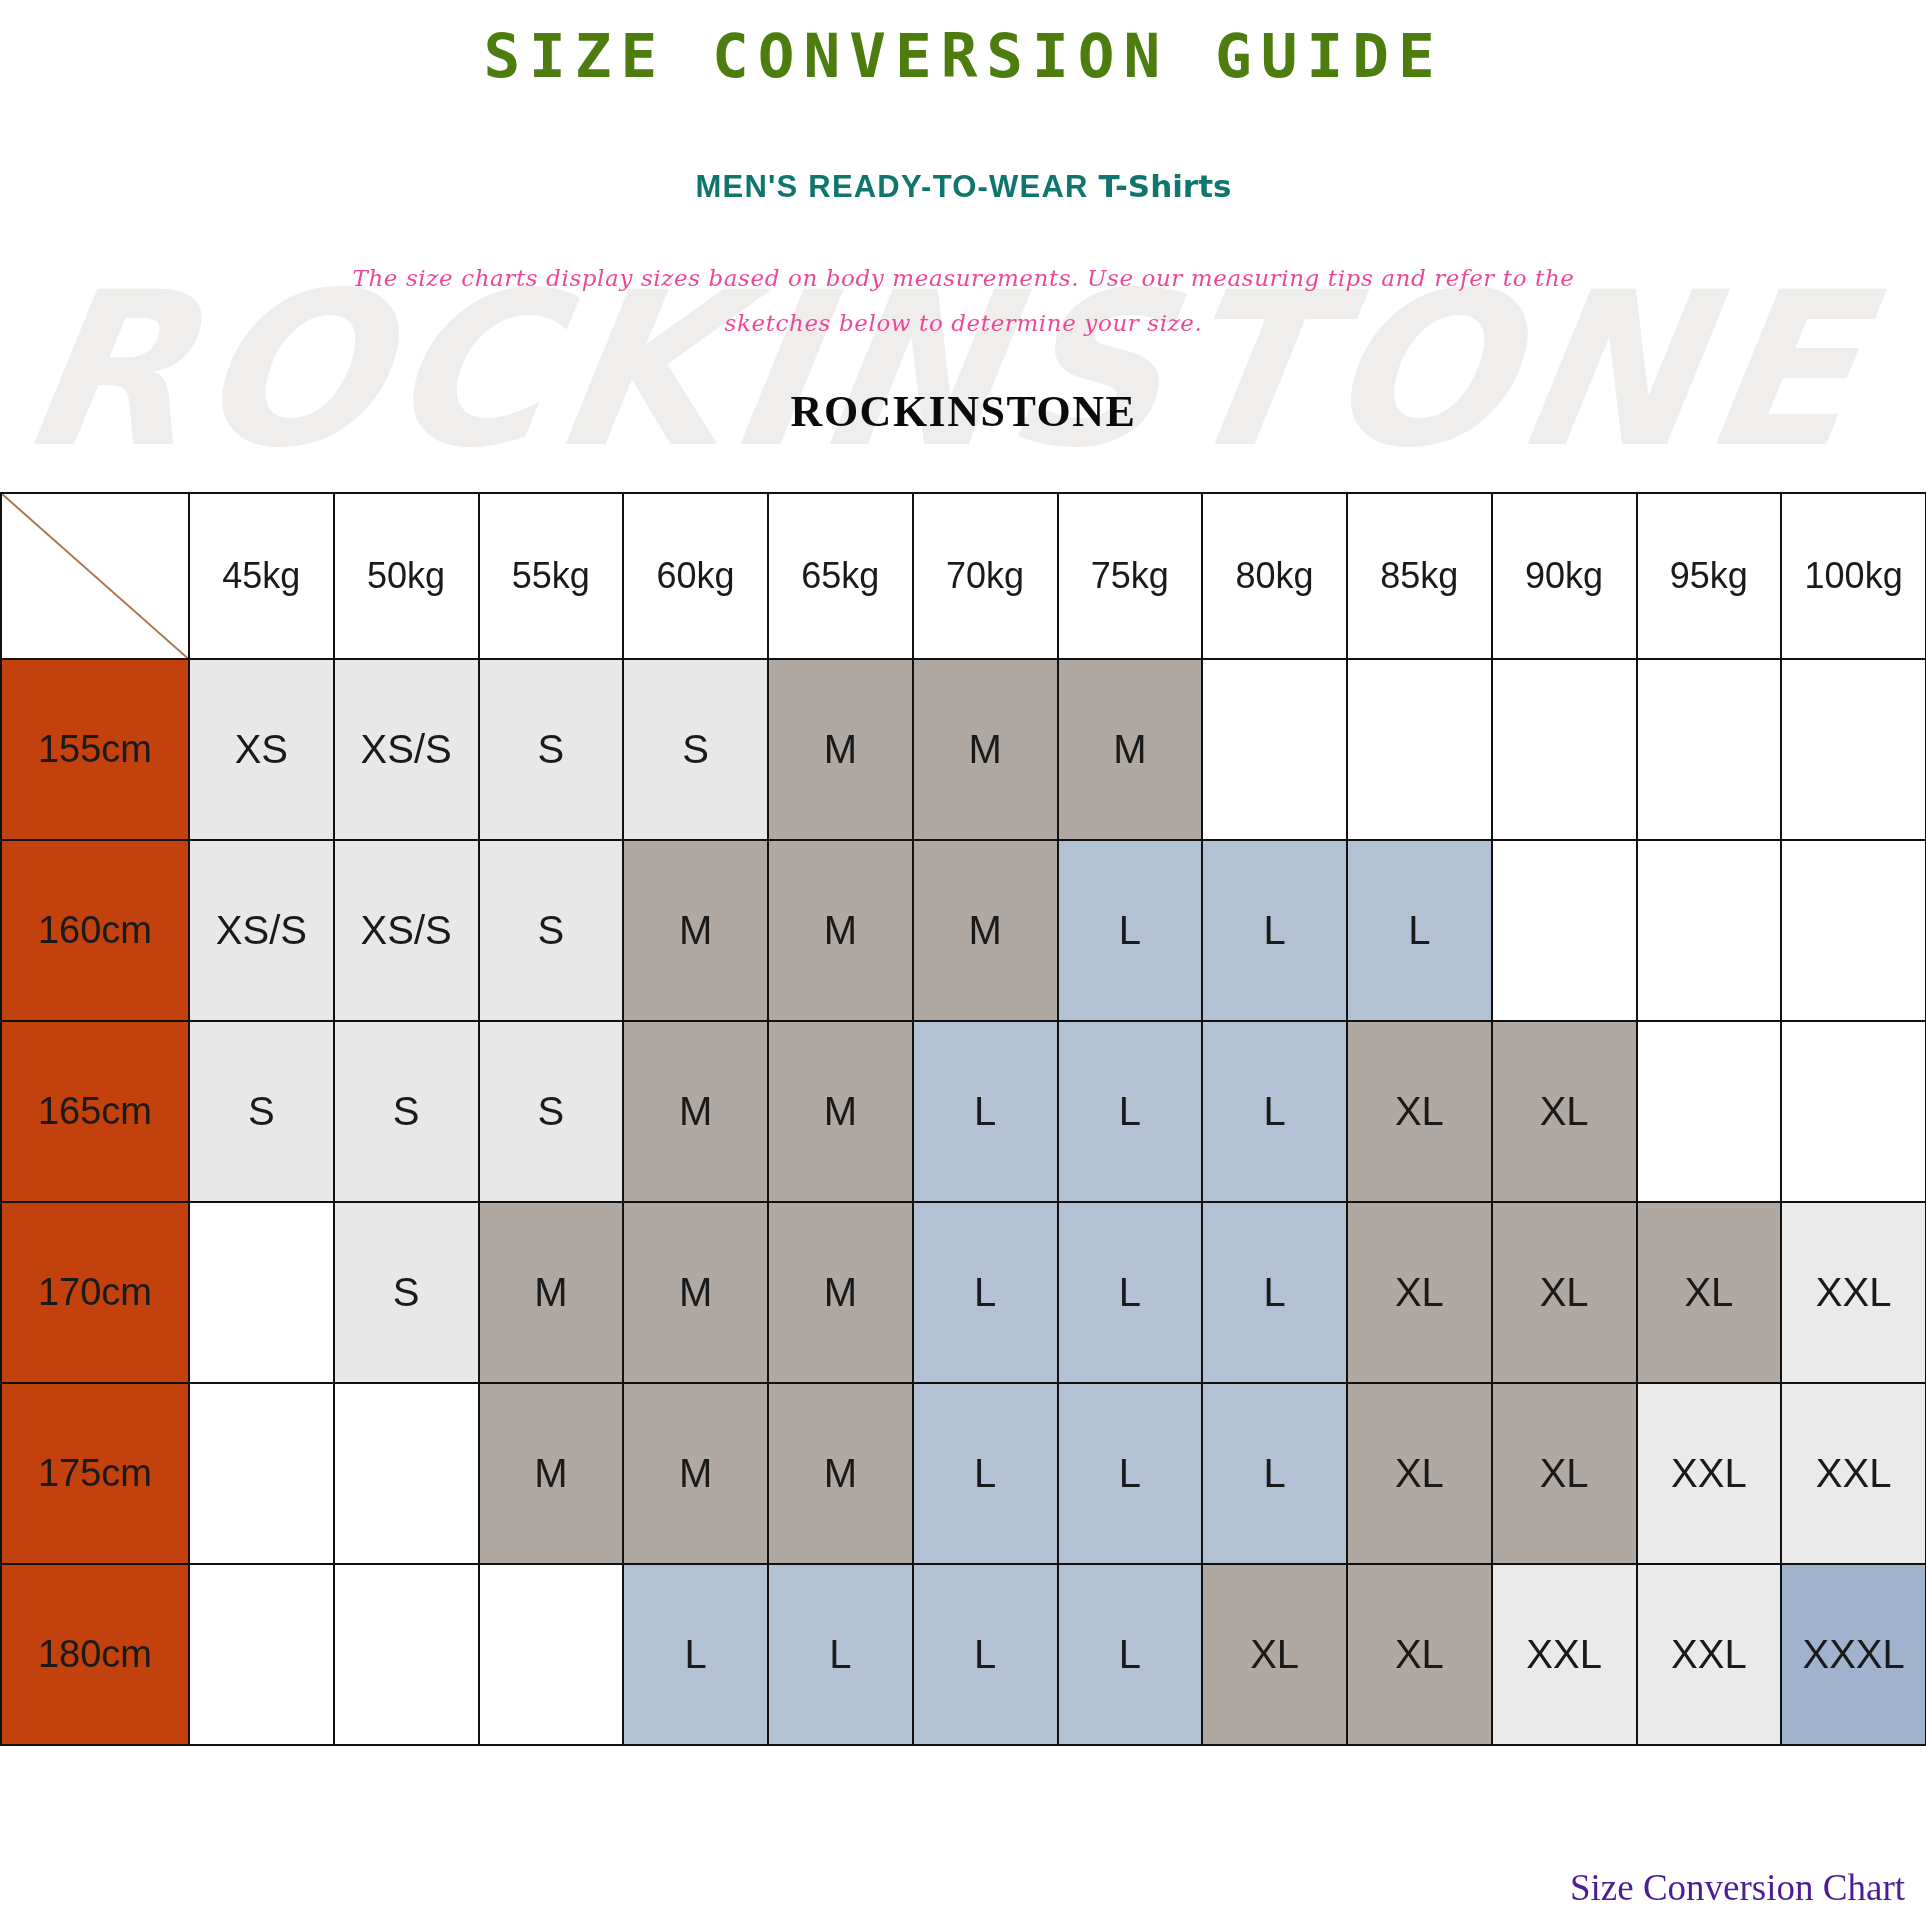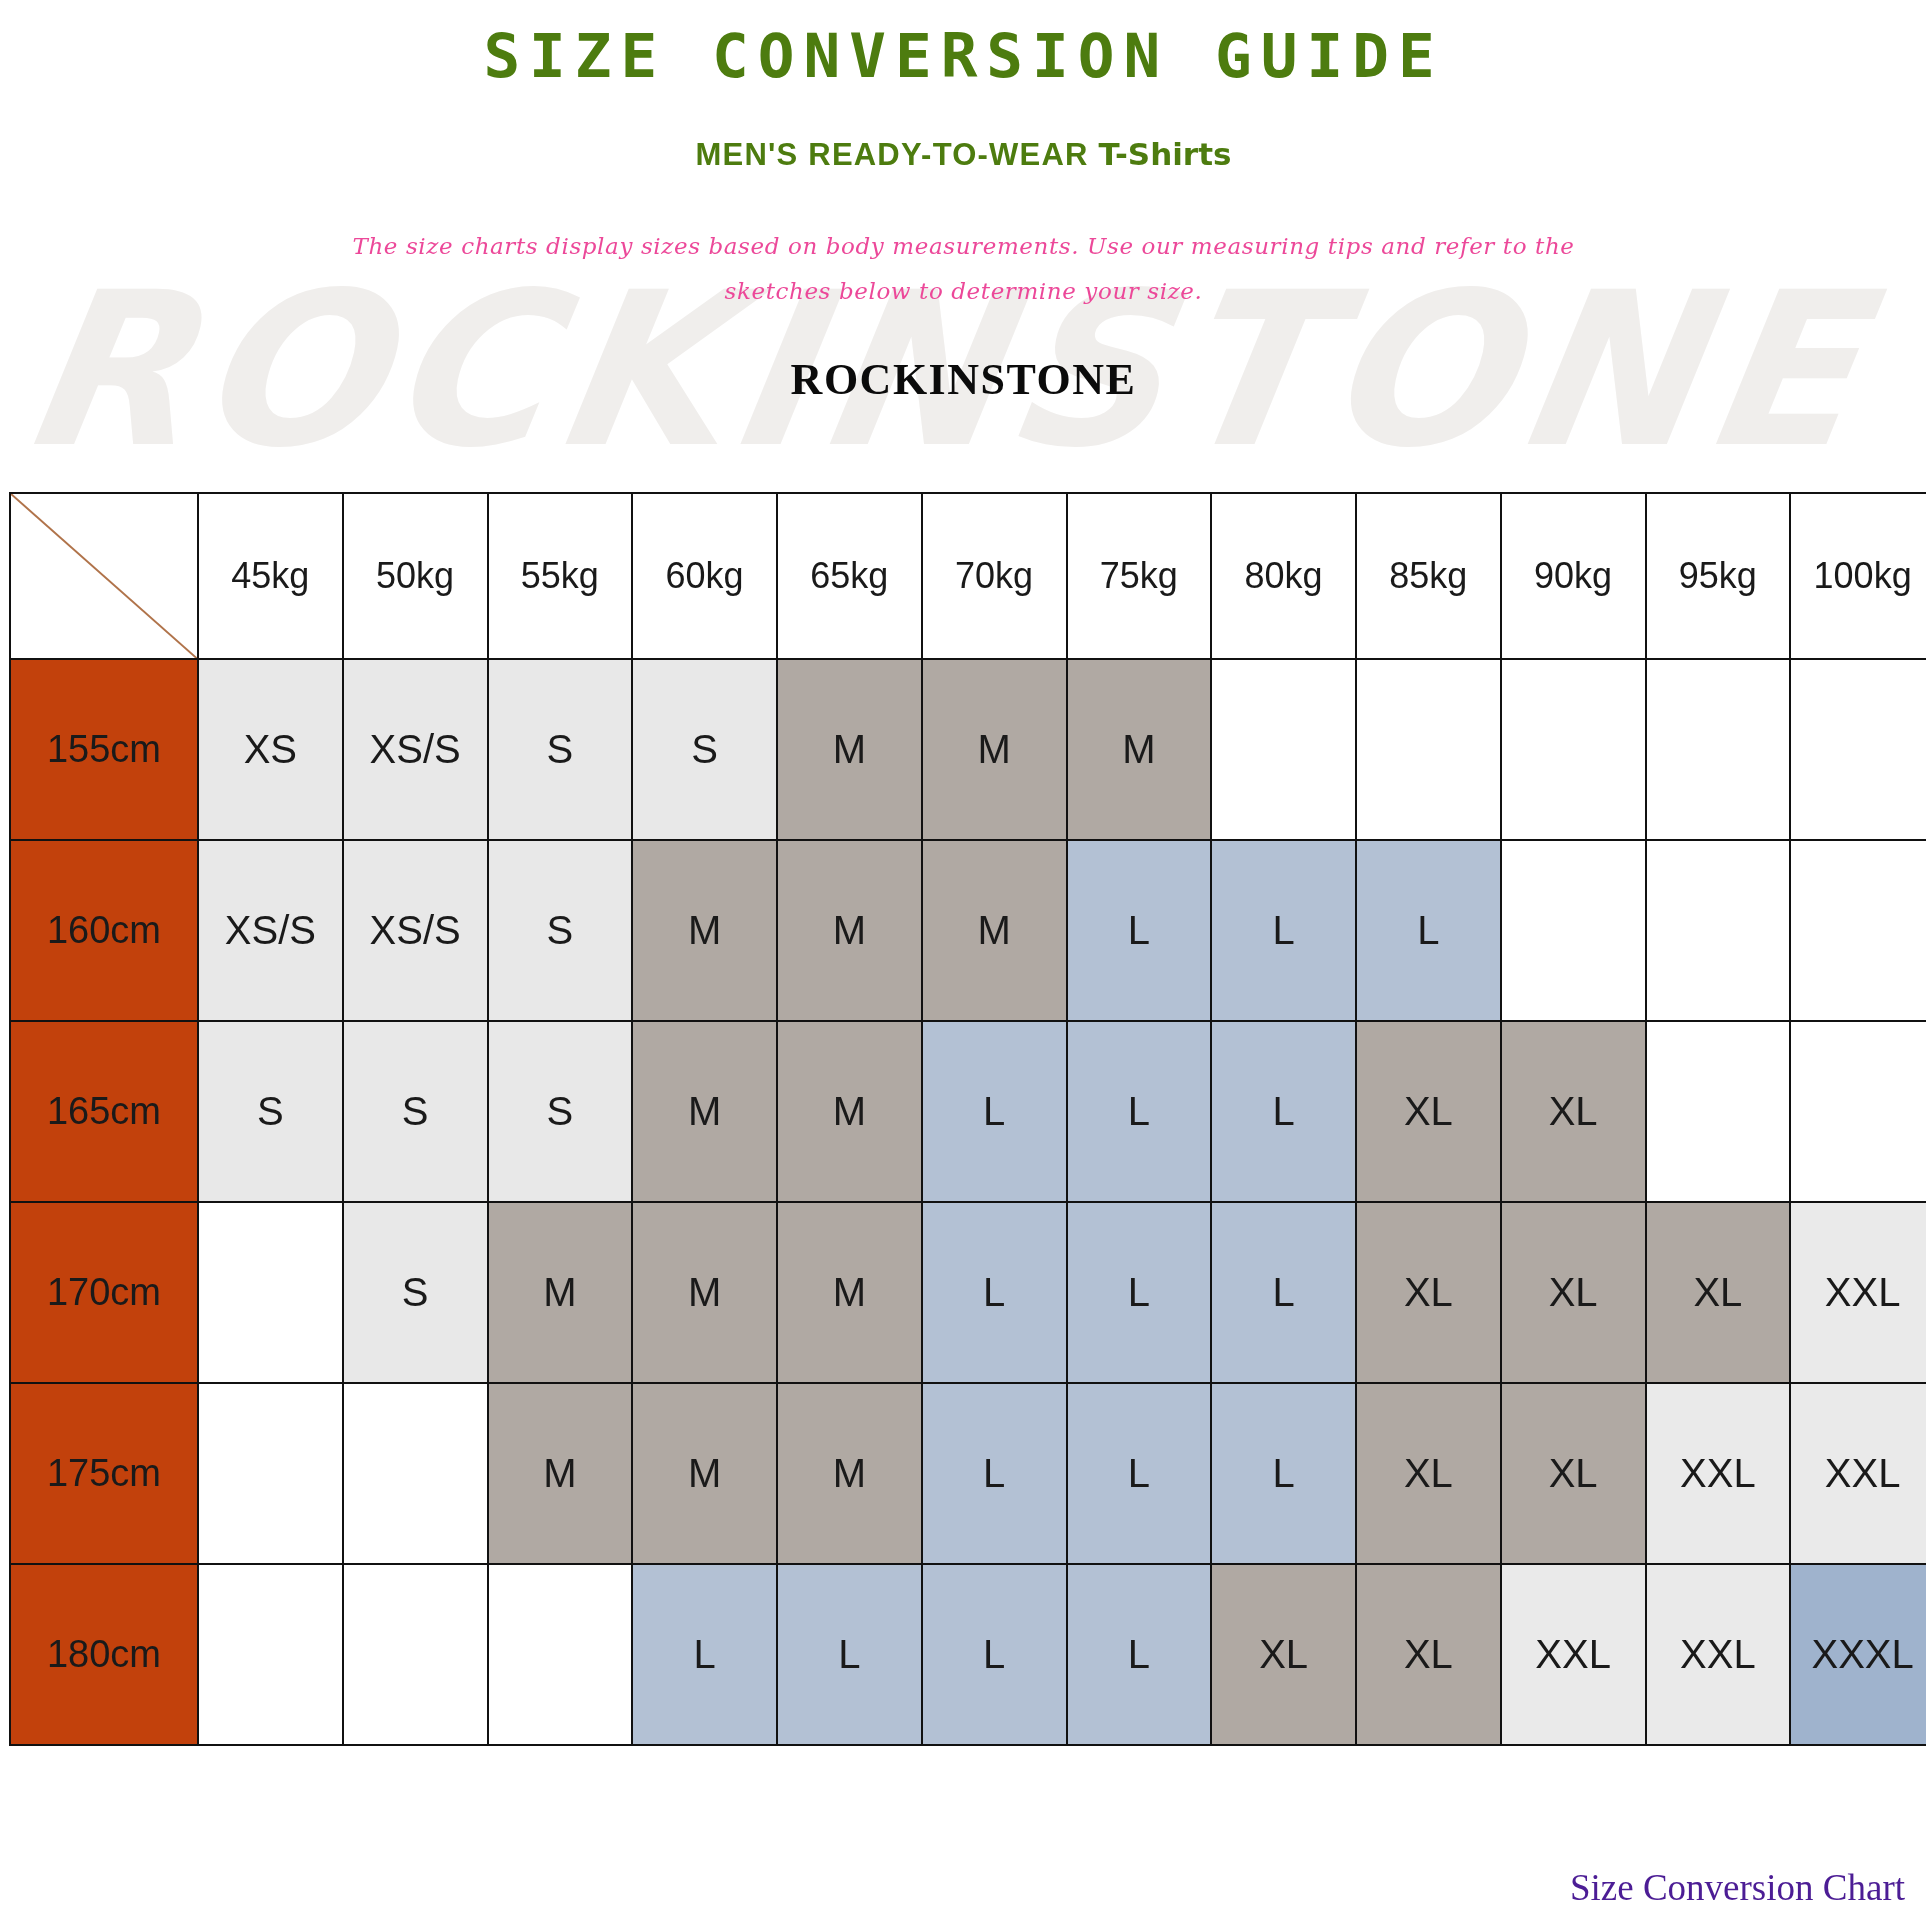--- a/index.html
+++ b/index.html
@@ -48,26 +48,26 @@
   .main-title {
     font-family: "DejaVu Sans Mono", monospace;
     font-size: 61px;
     font-weight: 700;
     letter-spacing: 9px;
     color: #4d7c0f;
     margin: 0;
     line-height: 1.25;
   }
   .subtitle {
-    margin-top: 42px;
+    margin-top: 74px;
     font-family: "Liberation Sans", sans-serif;
     font-size: 31px;
     font-weight: 700;
     letter-spacing: 1.2px;
-    color: #4d7c0f;
+    color: #0f766e;
   }
   .subtitle .thin {
     font-family: "DejaVu Sans", sans-serif;
     letter-spacing: 0px;
   }
   .intro {
     margin: 51px auto 0 auto;
     width: 1327px;
     font-family: "DejaVu Serif", serif;
     font-style: italic;
@@ -81,21 +81,21 @@
     font-family: "Liberation Serif", serif;
     font-size: 44px;
     font-weight: 700;
     letter-spacing: 1.5px;
     color: #0b0b0b;
   }
   
   .table-wrap {
     position: absolute;
     top: 492px;
-    left: 9px;
+    left: 0;
     width: 1911px;
     z-index: 2;
   }
   table.size-table {
     border-collapse: collapse;
     width: 1927px;
     table-layout: fixed;
   }
   table.size-table td, table.size-table th {
     border: 2px solid #111;

